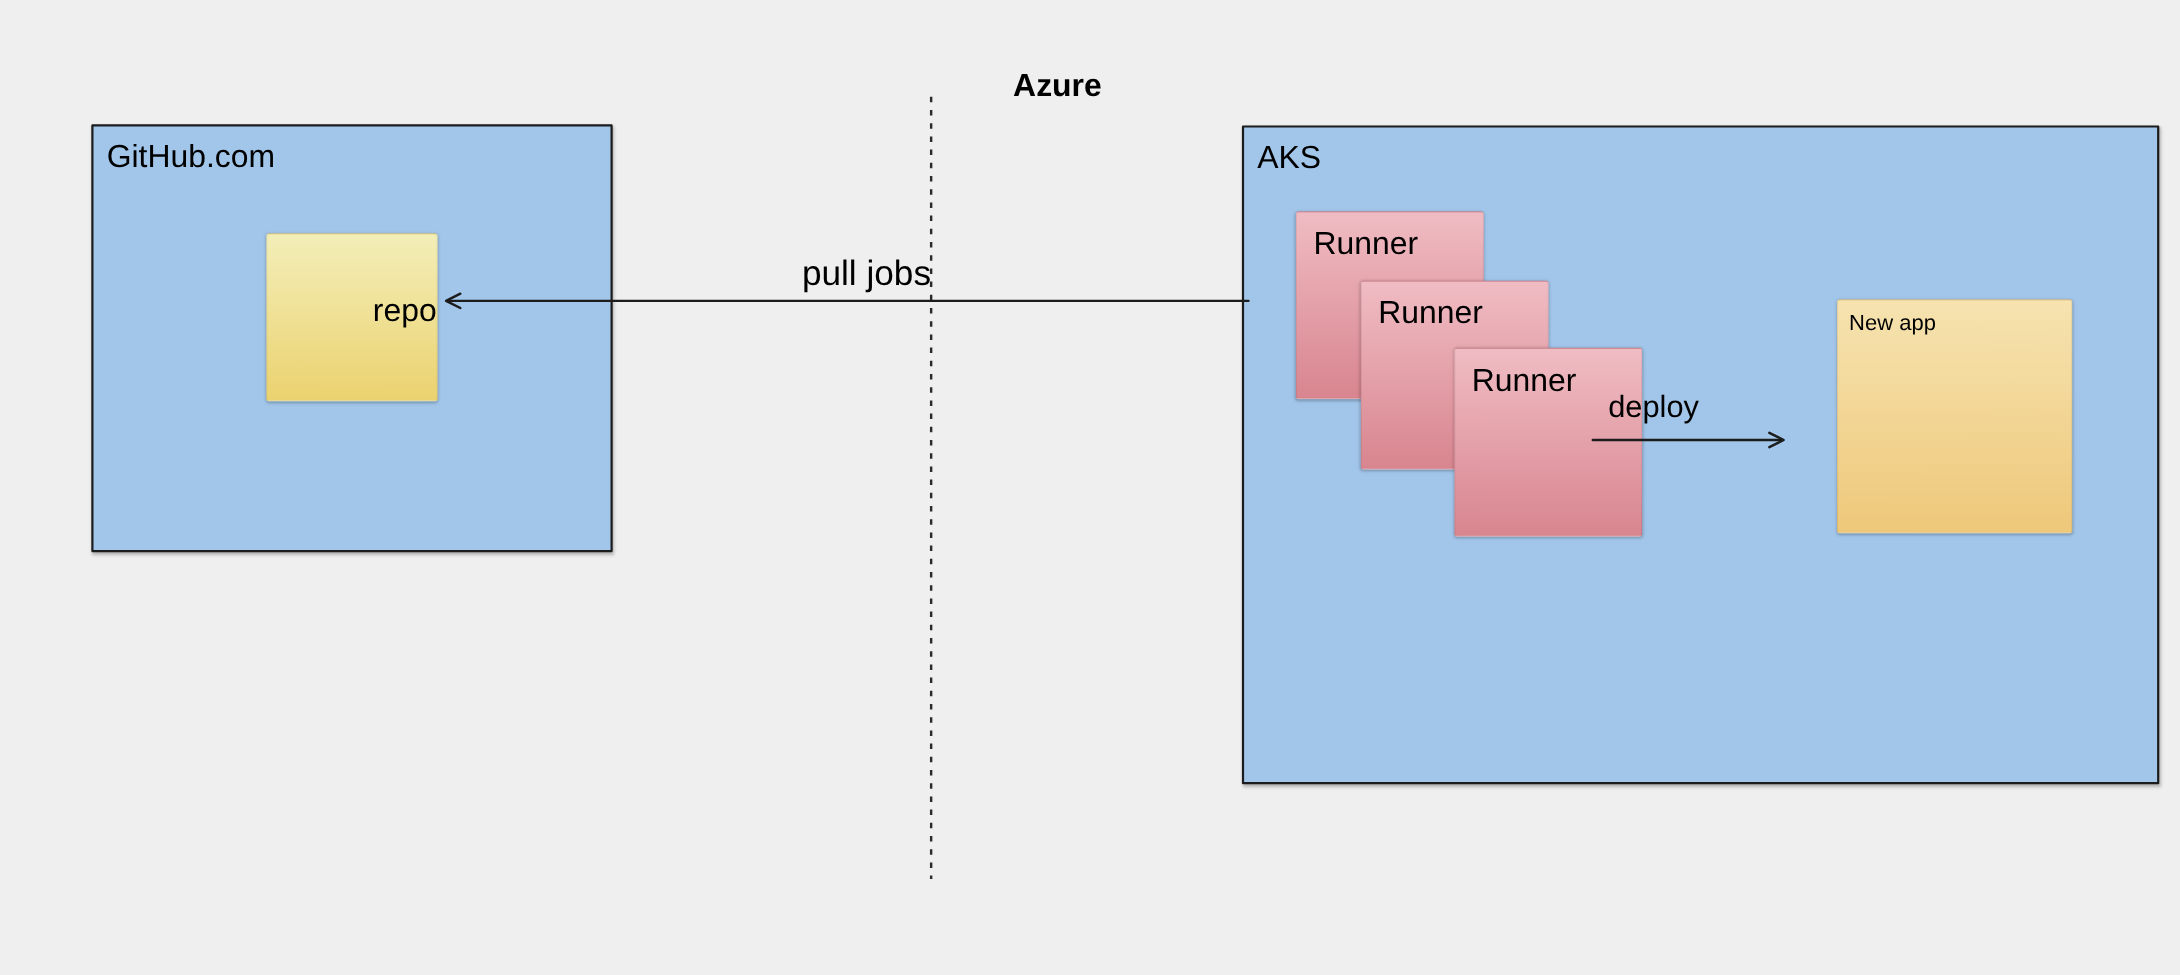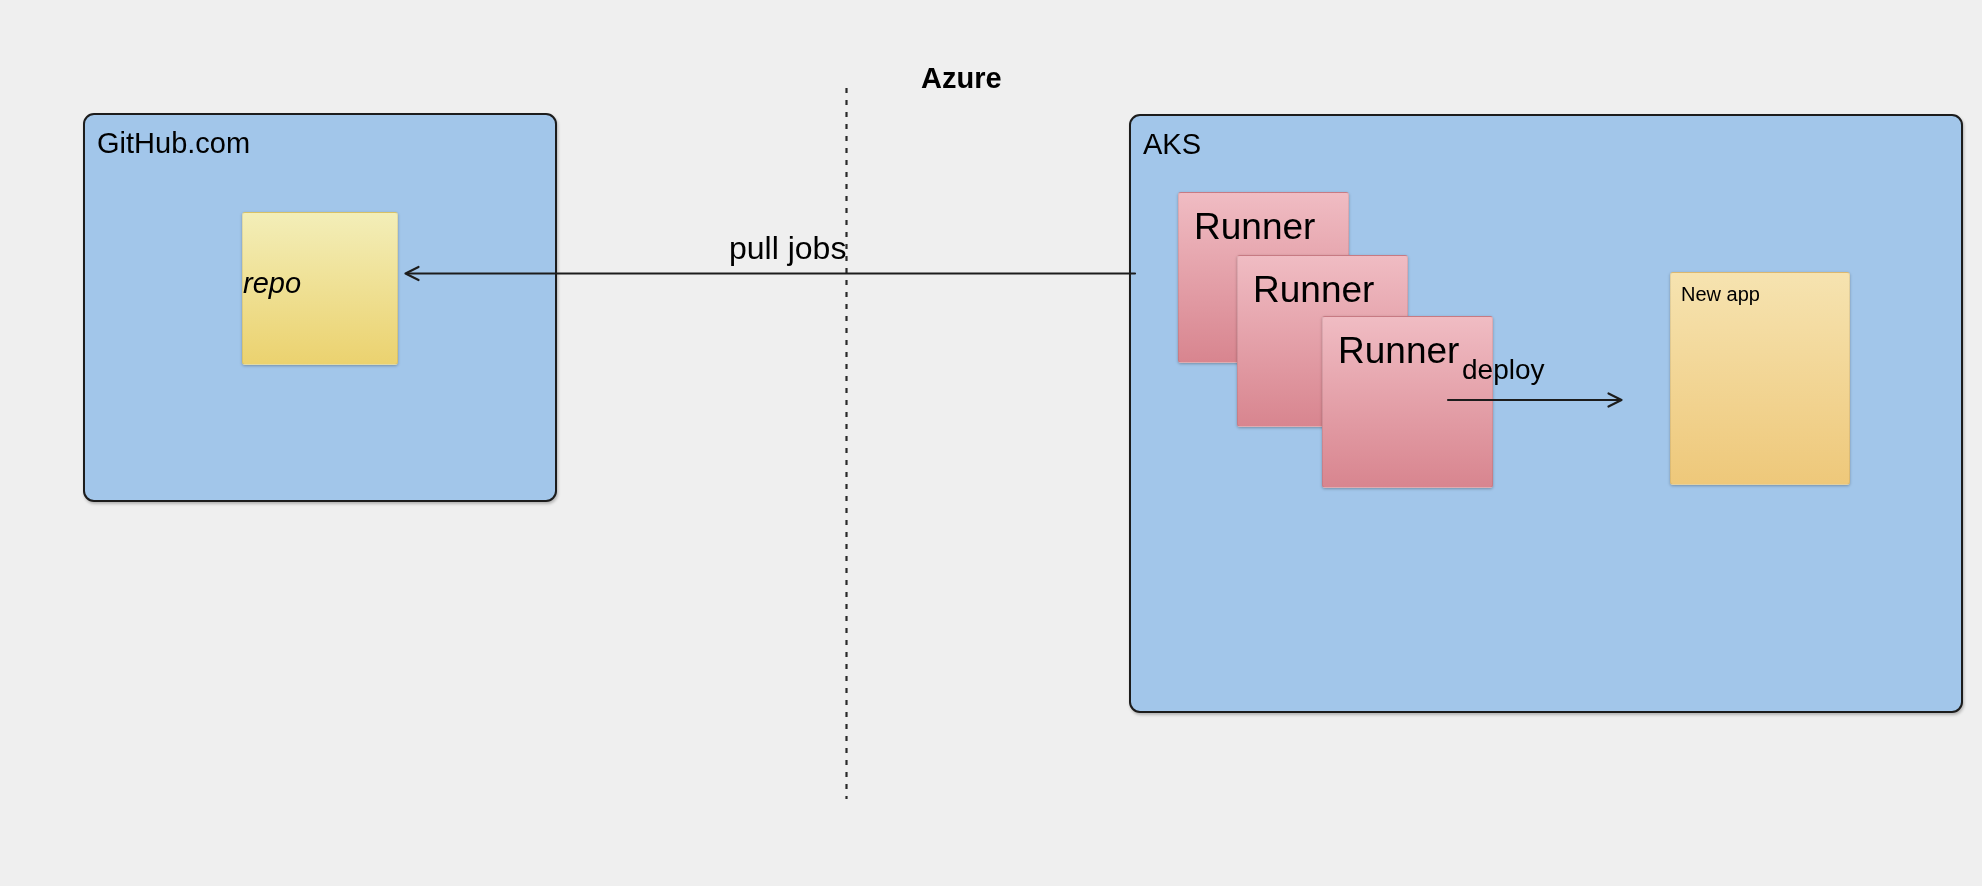--- a/index.html
+++ b/index.html
@@ -28,21 +28,21 @@
   .azure-label   { left: 921px;  top: 63px; font-weight: bold;  }
   .pulljobs-label{ left: 729px;  top: 231px; font-size: 32px; }
   .deploy-label  { left: 1462px; top: 355px; font-size: 28px; }
 
   
   .container-box {
     position: absolute;
     box-sizing: border-box;
     background: #a2c6ea;
     border: 2px solid #1c1c1c;
-    border-radius: 11px;
+    border-radius: 1px;
     box-shadow: 1px 2px 3px rgba(0,0,0,0.25);
     z-index: 1;
   }
   .github-box { left: 83px;   top: 113px; width: 474px; height: 389px; }
   .aks-box    { left: 1084px; top: 114px; width: 834px; height: 599px; margin-left: 45px; }
   .container-label {
     position: absolute;
     left: 12px;
     top: 13px;
     font-size: 29px;
@@ -54,42 +54,42 @@
   .node {
     position: absolute;
     box-sizing: border-box;
     border-radius: 3px;
     border: 1px solid rgba(0,0,0,0.08);
     box-shadow: 0 1px 3px rgba(0,0,0,0.28);
   }
   .repo-node {
     left: 157px; top: 97px; width: 156px; height: 153px;
     background: linear-gradient(180deg, #f3eeb8 0%, #ebd26f 100%);
-    display: flex; align-items: center; justify-content: flex-start; font-style: italic;
+    display: flex; align-items: center; justify-content: flex-end;
   }
   .repo-node .node-center-label {
     font-size: 29px;
     transform: translateY(-5px);
   }
   .runner-node {
     width: 171px; height: 171px;
     background: linear-gradient(180deg, #f0bcc3 0%, #d8858f 100%);
   }
   .runner-1 { left: 47px;  top: 76px;  }
   .runner-2 { left: 106px; top: 139px; height: 172px; }
   .runner-3 { left: 191px; top: 200px; height: 172px; }
   .runner-node .node-tl-label {
     display: inline-block;
     padding: 14px 0 0 15px;
-    font-size: 37px;
+    font-size: 29px;
     line-height: 1.1;
     white-space: nowrap;
   }
   .newapp-node {
-    left: 539px; top: 156px; width: 180px; height: 213px;
+    left: 539px; top: 156px; width: 214px; height: 213px;
     background: linear-gradient(180deg, #f6e3b0 0%, #eec87a 100%);
   }
   .newapp-node .node-tl-label {
     display: inline-block;
     padding: 10px 0 0 10px;
     font-size: 20px;
     line-height: 1.1;
     white-space: nowrap;
   }
 

